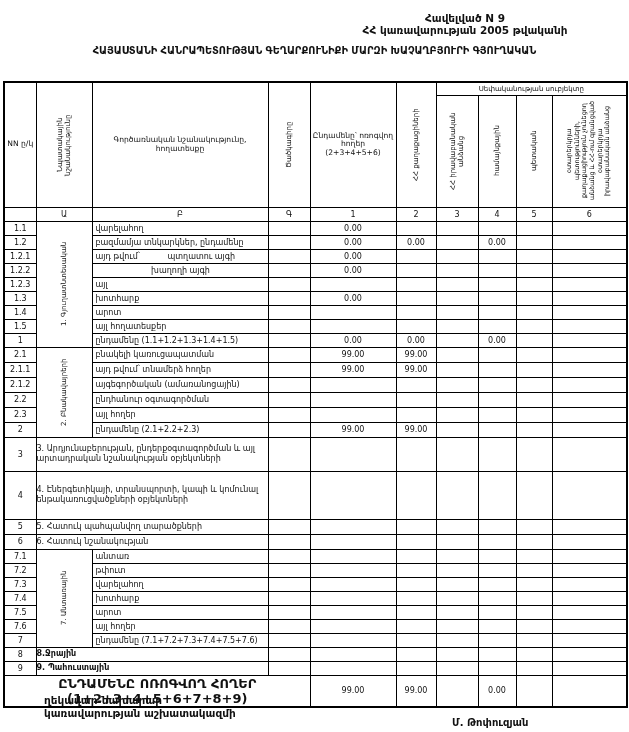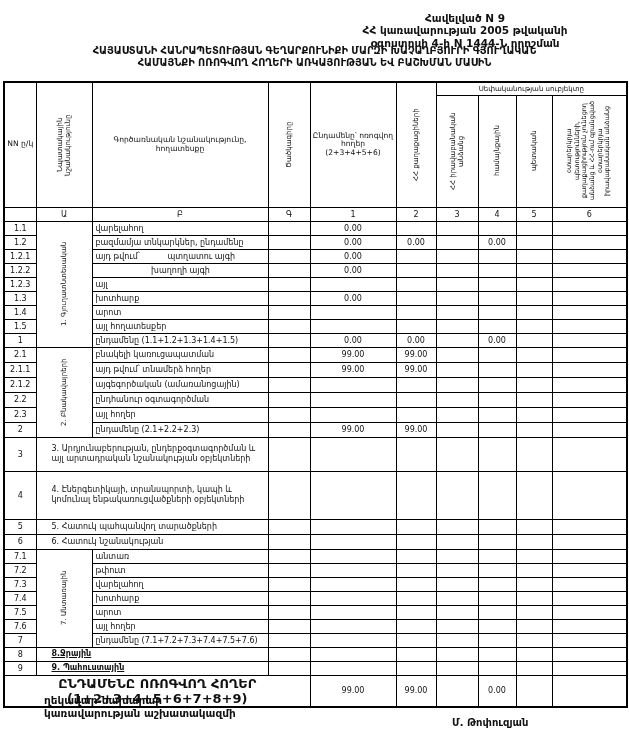--- a/index.html
+++ b/index.html
@@ -36,48 +36,46 @@
   }
   .rot.hdr { height:112px; }
   .rot.small { height:100px; }
   .g1 { height:118px; } .g2 { height:84px; } .g7 { height:92px; }
 
   td.num  { text-align:center; white-space:nowrap; }
   td.val  { text-align:center; white-space:nowrap; }
   td.lbl  { text-align:left; padding-left:3px; }
   td.lbl.center { text-align:center; }
   td.lbl .pref { display:inline-block; min-width:72px; }
-  td.wide { text-align:left; padding-left:15px; line-height:1.25; }
-  td.bold { font-weight:bold;text-decoration:underline; }
+  td.wide { text-align:left; padding-left:0; line-height:1.25; }
+  td.bold { font-weight:bold; }
   tr.idx td { text-align:center; font-size:8px; height:14px; }
   td.grand { text-align:center; font-weight:bold; font-size:13px; }
 
   .sig-block {
     position:absolute; left:44px; top:694px;
     font-weight:bold; font-size:10.5px; line-height:1.22;
   }
   .sig-name {
     position:absolute; left:452px; top:717px;
     font-weight:bold; font-size:10px;
   }
 </style>
 </head>
 <body>
 
 <div class="page">
 
   <div class="appendix">
     <div>Հավելված N 9</div>
     <div>ՀՀ կառավարության 2005 թվականի</div>
-    <div>օգոստոսի 4-ի N 1444-Ն որոշման</div>
   </div>
 
   <div class="doc-title">
     <div>ՀԱՅԱՍՏԱՆԻ ՀԱՆՐԱՊԵՏՈՒԹՅԱՆ ԳԵՂԱՐՔՈՒՆԻՔԻ ՄԱՐԶԻ ԽԱՉԱՂԲՅՈՒՐԻ ԳՅՈՒՂԱԿԱՆ</div>
-    <div>ՀԱՄԱՅՆՔԻ ՈՌՈԳՎՈՂ ՀՈՂԵՐԻ ԱՌԿԱՅՈՒԹՅԱՆ ԵՎ ԲԱՇԽՄԱՆ ՄԱՍԻՆ</div>
   </div>
 
   <table class="main">
     <colgroup>
       <col style="width:32px">
         <col style="width:56px">
         <col style="width:176px">
         <col style="width:42px">
       <col style="width:86px">
         <col style="width:40px">

